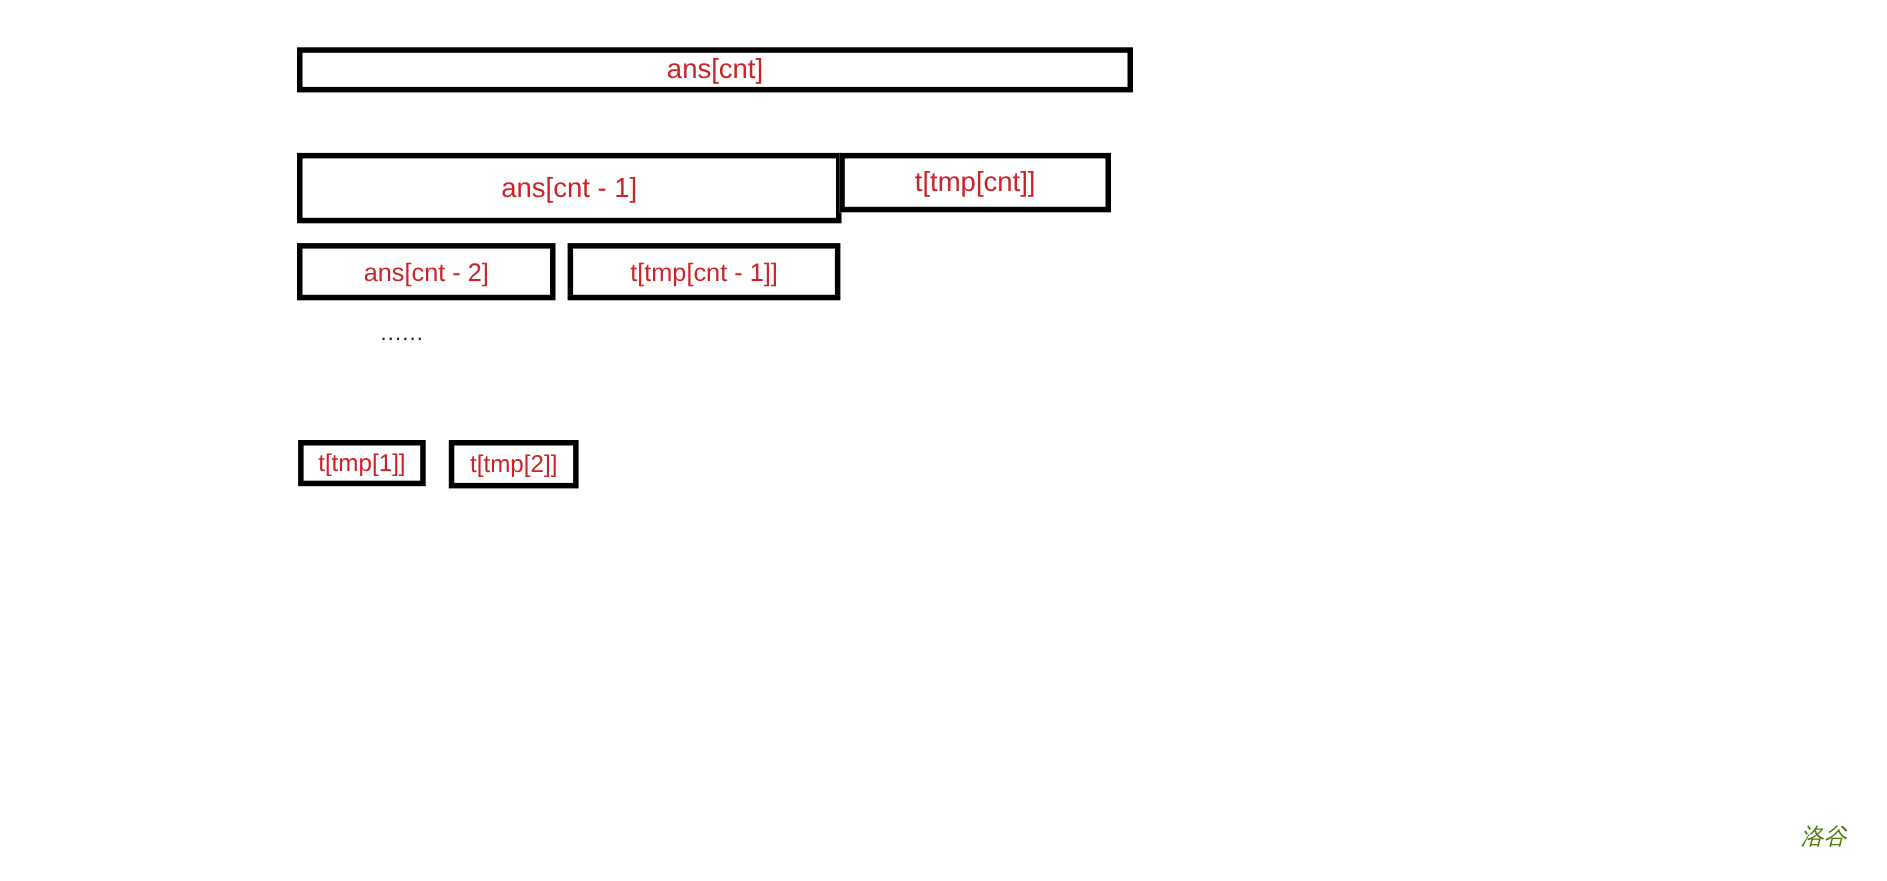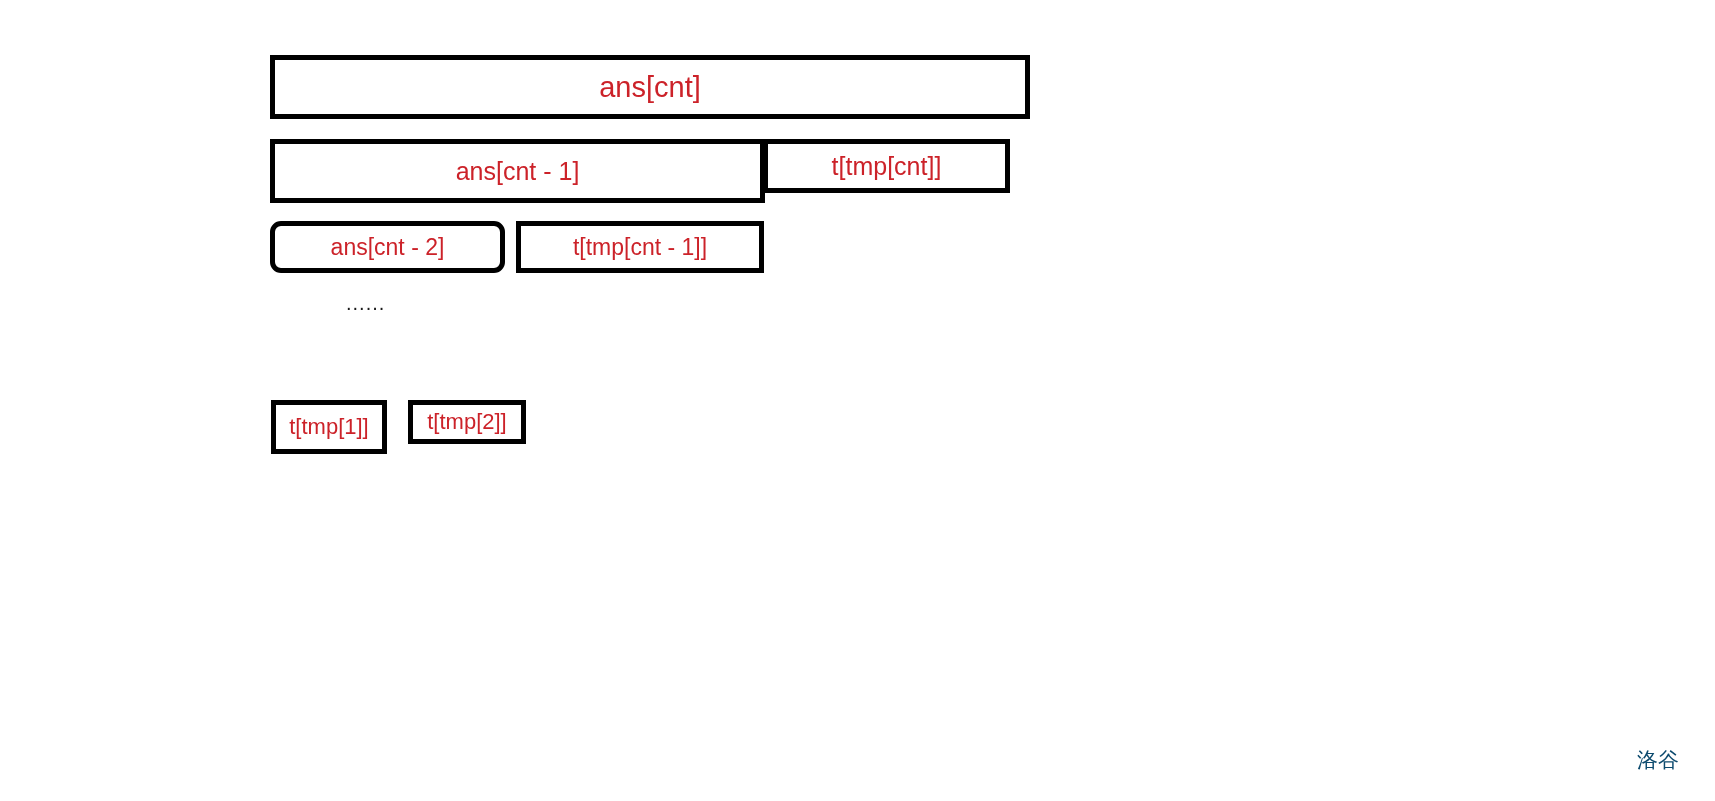--- a/index.html
+++ b/index.html
@@ -42,35 +42,36 @@
   .ellipsis {
     position: absolute;
     color: #1a1a1a;
     font-family: "Liberation Sans", sans-serif;
     letter-spacing: 1px;
     white-space: nowrap;
     line-height: 1;
   }
   .watermark {
     position: absolute;
-    color: #0c4a6e;
+    color: #4d7c0f;
     font-family: "DejaVu Sans", sans-serif;
     white-space: nowrap;
     line-height: 1;
+    font-style: italic;
   }
 
   
-  #box-ans-cnt        { left: 270px; top: 43px;  width: 760px; height: 64px;  font-size: 29px; margin-top: 12px; }
+  #box-ans-cnt        { left: 270px; top: 43px;  width: 760px; height: 41px;  font-size: 25px; }
   #box-ans-cnt-1      { left: 270px; top: 139px; width: 495px; height: 64px;  font-size: 25px; }
   #box-t-tmp-cnt      { left: 763px; top: 139px; width: 247px; height: 54px;  font-size: 25px; }
-  #box-ans-cnt-2      { left: 270px; top: 221px; width: 235px; height: 52px;  font-size: 23px; border-radius: 11px; }
+  #box-ans-cnt-2      { left: 270px; top: 221px; width: 235px; height: 52px;  font-size: 23px; }
   #box-t-tmp-cnt-1    { left: 516px; top: 221px; width: 248px; height: 52px;  font-size: 23px; }
   #ellipsis-row       { left: 346px; top: 293px; font-size: 20px; }
   #box-ans-2          { left: 272px; top: 327px; width: 232px; height: 53px;  font-size: 23px; }
-  #box-t-tmp-1        { left: 271px; top: 400px; width: 116px; height: 54px;  font-size: 22px; }
+  #box-t-tmp-1        { left: 271px; top: 400px; width: 116px; height: 42px;  font-size: 22px; }
   #box-t-tmp-2        { left: 408px; top: 400px; width: 118px; height: 44px;  font-size: 22px; }
   #watermark-luogu    { left: 1637px; top: 750px; font-size: 21px; }
 </style>
 </head>
 <body>
 
 <div id="diagram-canvas">
 
   <div class="box" id="box-ans-cnt">ans[cnt]</div>
 

